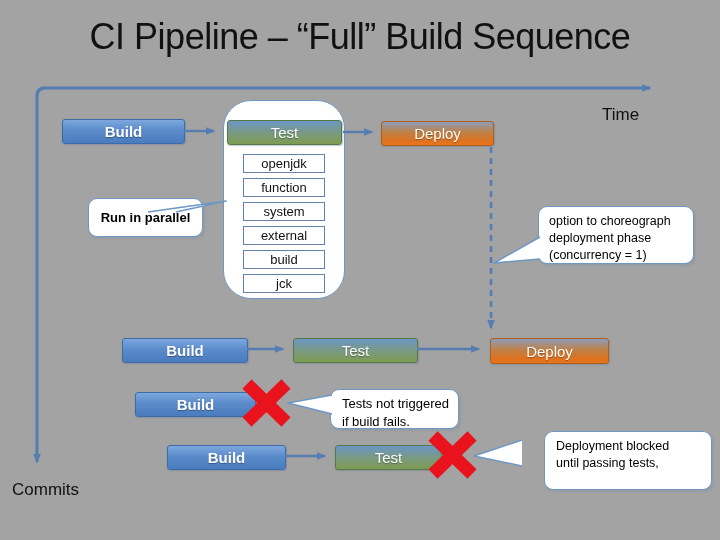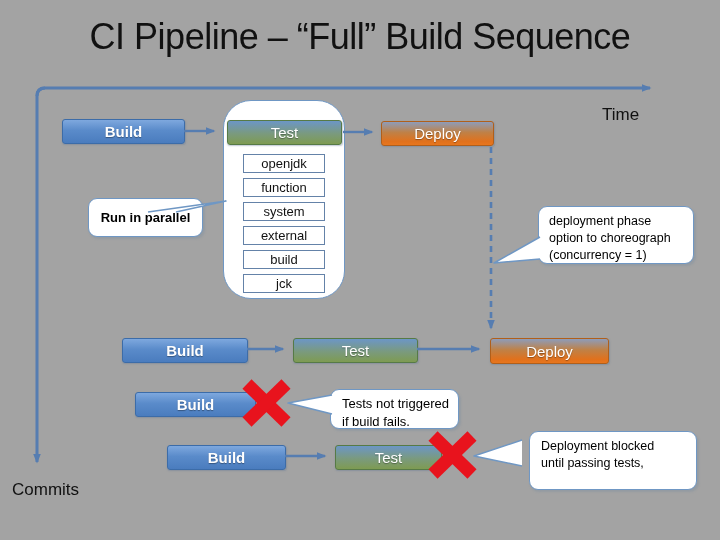--- a/index.html
+++ b/index.html
@@ -35,21 +35,21 @@
   }
   .callout{
     position:absolute;background:#fff;border:1.5px solid #6f97c4;border-radius:9px;
     color:#000;font-size:12.5px;line-height:1.35;
     box-shadow:1.5px 2px 2px rgba(120,140,160,0.35);
   }
   .callout-line{display:block;}
   #callout-run{left:88px;top:198px;width:113px;height:37px;display:flex;align-items:center;justify-content:center;font-size:13px;font-weight:bold;}
   #callout-choreo{left:538px;top:206px;width:156px;height:58px;padding:6px 0 0 10px;box-sizing:border-box;}
   #callout-tests{left:330px;top:389px;width:129px;height:40px;padding:5px 0 0 11px;box-sizing:border-box;font-size:13px;}
-  #callout-deploy{left:529px;top:431px;width:168px;height:59px;padding:6px 0 0 11px;box-sizing:border-box;}
+  #callout-deploy{left:544px;top:431px;width:168px;height:59px;padding:6px 0 0 11px;box-sizing:border-box;}
   #overlay{position:absolute;left:0;top:0;width:720px;height:540px;pointer-events:none;z-index:10;}
 </style>
 </head>
 <body>
 
 <div id="slide">
 
   <div id="title">CI Pipeline – “Full” Build Sequence</div>
 
   <div class="axis-label" id="time-label">Time</div>
@@ -86,22 +86,22 @@
     </div>
   <div class="suite" style="top:274px;">
       <span>jck</span>
     </div>
 
   <div class="callout" id="callout-run">
     <span class="callout-line">Run in parallel</span>
   </div>
 
   <div class="callout" id="callout-choreo">
+    <span class="callout-line">option to choreograph</span>
     <span class="callout-line">deployment phase</span>
-    <span class="callout-line">option to choreograph</span>
     <span class="callout-line">(concurrency = 1)</span>
   </div>
 
   <div class="callout" id="callout-tests">
     <span class="callout-line">Tests not triggered</span>
     <span class="callout-line">if build fails.</span>
   </div>
 
   <div class="callout" id="callout-deploy">
     <span class="callout-line">Deployment blocked</span>

